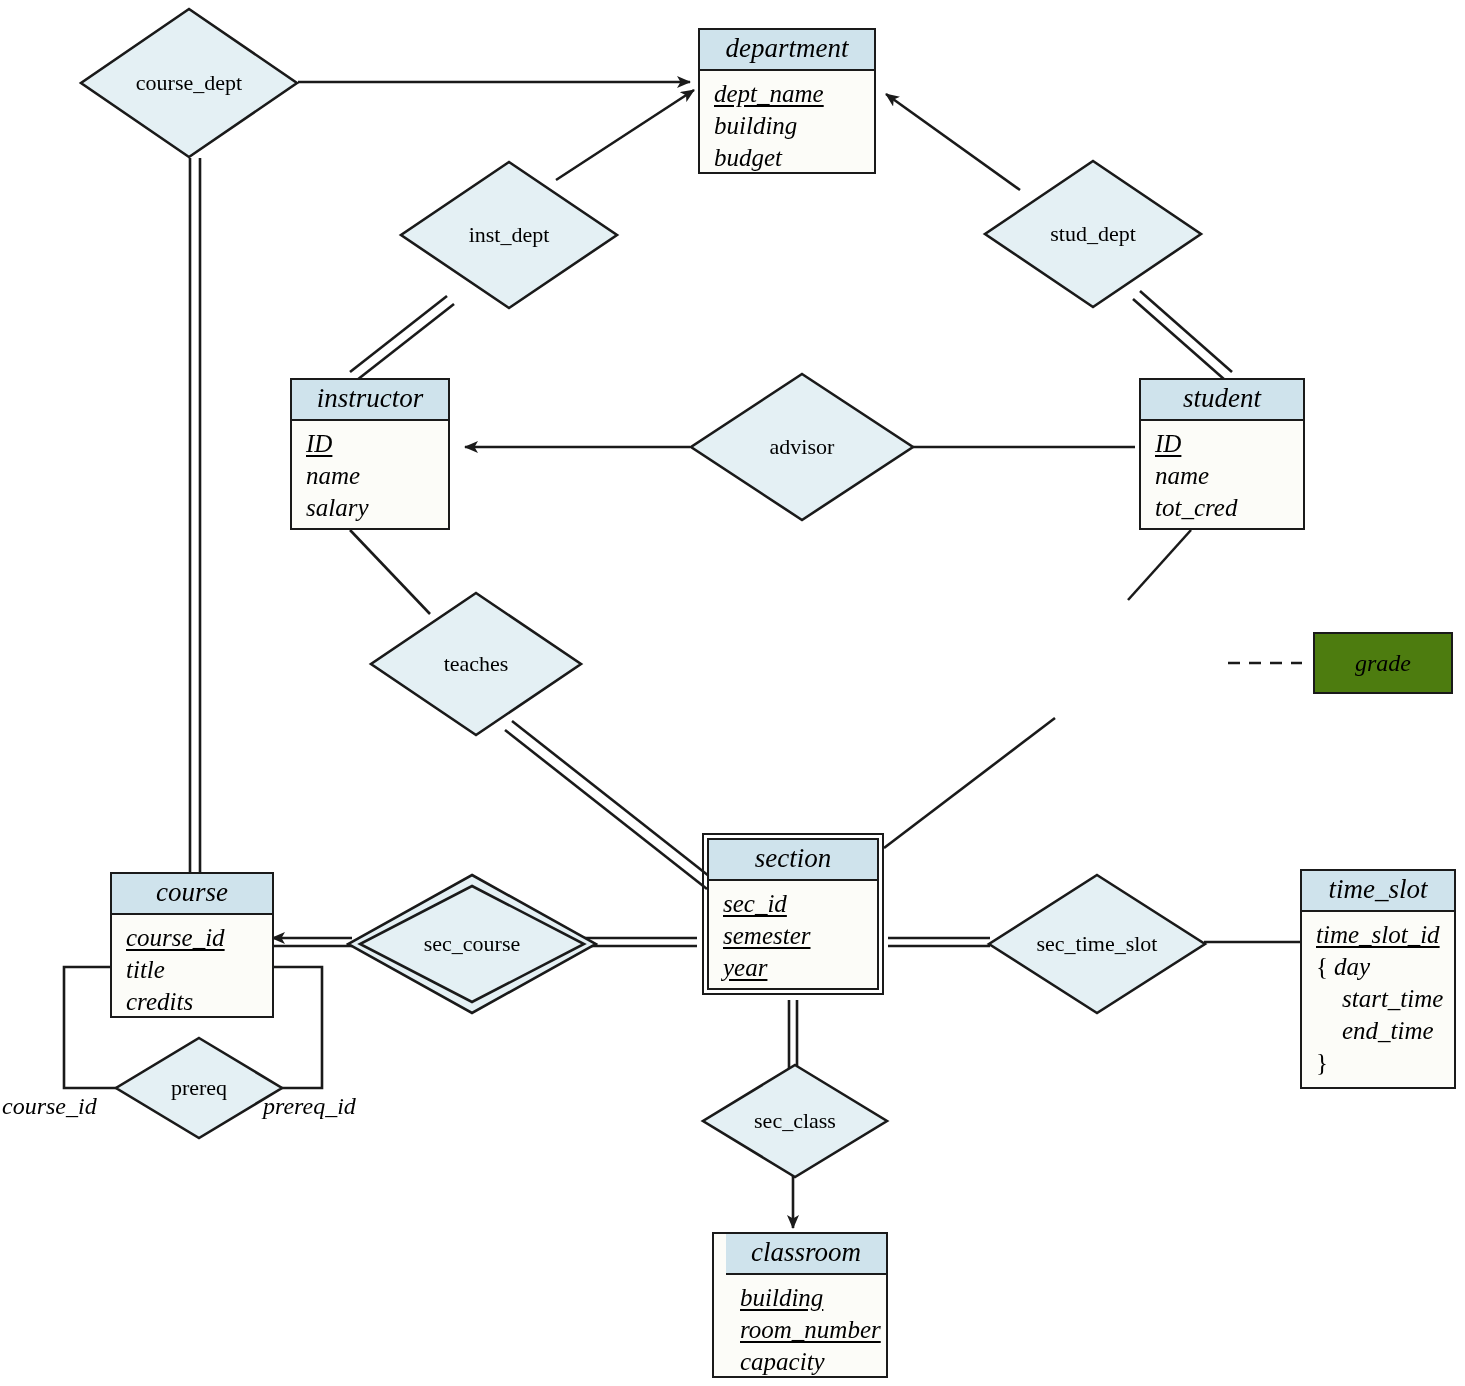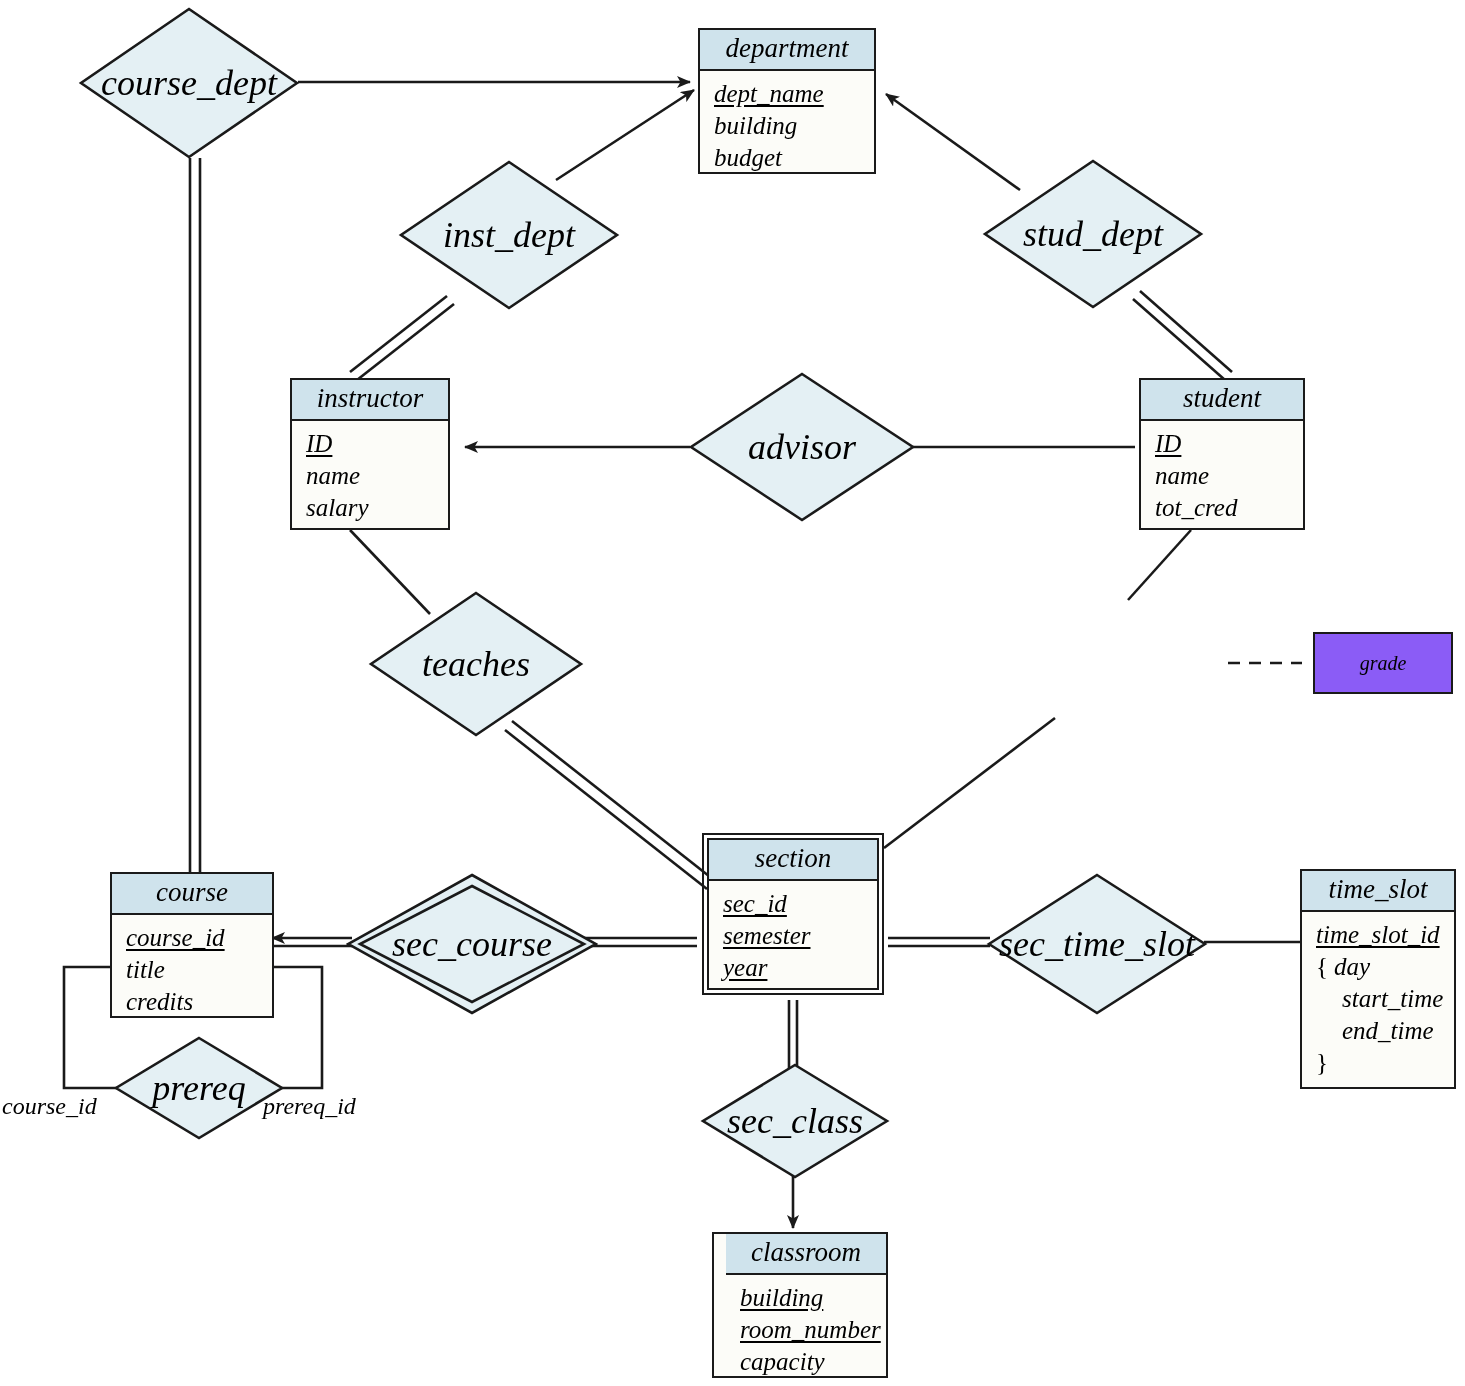--- a/index.html
+++ b/index.html
@@ -14,26 +14,26 @@
              font-style:italic;font-size:27px;padding:3px 10px 5px;white-space:nowrap;}
   .ent-attrs{padding:7px 12px 9px 14px;}
   .attr{font-style:italic;font-size:25px;line-height:1.28;white-space:nowrap;}
   .attr.key{text-decoration:underline;text-underline-offset:3px;}
   .attr.indent{padding-left:26px;}
   .brace{font-style:normal;font-size:25px;line-height:1.28;}
 
   
   .rel{position:absolute;display:flex;align-items:center;justify-content:center;}
   .rel .dia{position:absolute;left:0;top:0;width:100%;height:100%;}
-  .rel .lbl{position:relative;font-style:italic;font-size:36px;white-space:nowrap;z-index:2;}
-
-  
-  .attrbox{position:absolute;border:2.5px solid #1a1a1a;background:#8b5cf6;
+  .rel .lbl{position:relative;font-size:22px;white-space:nowrap;z-index:2;}
+
+  
+  .attrbox{position:absolute;border:2.5px solid #1a1a1a;background:#4d7c0f;
            display:flex;align-items:center;justify-content:center;
-           font-style:italic;font-size:20px;box-sizing:border-box;}
+           font-style:italic;font-size:24px;box-sizing:border-box;}
 
   
   .rolelbl{position:absolute;font-style:italic;font-size:24px;white-space:nowrap;}
 </style>
 </head>
 <body>
 
 <div id="canvas">
 
   <svg id="wires" viewBox="0 0 1465 1386" xmlns="http://www.w3.org/2000/svg">

